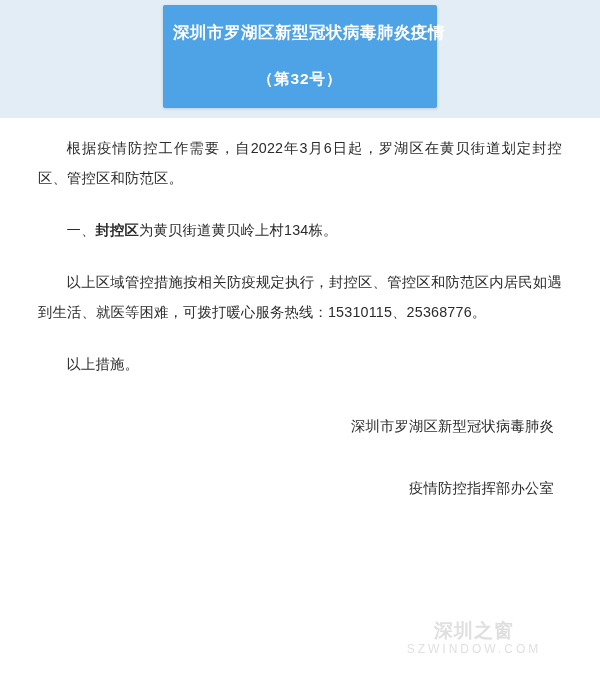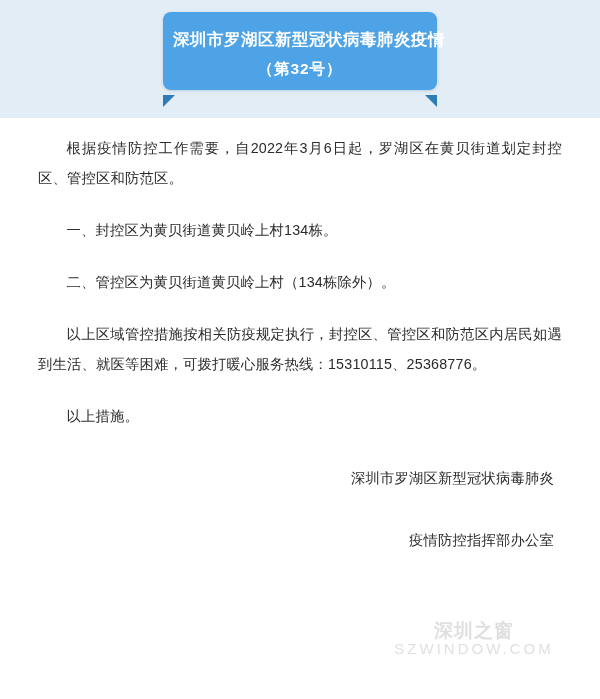--- a/index.html
+++ b/index.html
@@ -25,41 +25,41 @@
     height: 118px;
     background: #e3edf6;
   }
   .paper {
     position: absolute;
     top: 118px; left: 0; right: 0; bottom: 0;
     background: #ffffff;
   }
   .banner {
     position: absolute;
-    top: 12px;
+    top: 5px;
     left: 163px;
     width: 274px;
     background: #4ea3e6;
-    border-radius: 8px;
-    padding: 14px 10px 8px 10px;
+    border-radius: 2px;
+    padding: 14px 10px 16px 10px;
     box-sizing: border-box;
     text-align: center;
     color: #ffffff;
     box-shadow: 0 1px 3px rgba(60,120,170,0.25);
   }
   .banner .line {
     font-size: 16.5px;
     font-weight: bold;
     line-height: 26px;
     letter-spacing: 0.5px;
     white-space: nowrap;
   }
   .banner .line.num {
     font-size: 15.5px;
-    margin-top: 4px;
+    margin-top: 21px;
     letter-spacing: 1px;
   }
   .banner-tail-left, .banner-tail-right {
     position: absolute;
     top: 95px;
     width: 0; height: 0;
     border-style: solid;
   }
   .banner-tail-left {
     left: 163px;
@@ -80,21 +80,21 @@
   }
   p.para {
     margin: 0 0 22px 0;
     font-size: 14.3px;
     line-height: 30px;
     text-align: justify;
     text-indent: 2em;
     letter-spacing: 0.2px;
   }
   .bold {
-    font-weight: normal;
+    font-weight: bold;
   }
   .sign {
     margin-top: 30px;
     text-align: right;
     font-size: 14.3px;
     line-height: 30px;
     color: #2b2b2b;
     padding-right: 8px;
   }
   .sign div {
@@ -110,21 +110,21 @@
     pointer-events: none;
   }
   .watermark .wm-main {
     font-size: 19px;
     font-weight: bold;
     color: rgba(150,150,150,0.30);
     letter-spacing: 1px;
     line-height: 22px;
   }
   .watermark .wm-sub {
-    font-size: 15px;
+    font-size: 12px;
     color: rgba(150,150,150,0.30);
     letter-spacing: 3px;
     line-height: 14px;
   }
 </style>
 </head>
 <body>
 
 <div class="page">
 
@@ -140,23 +140,20 @@
   </div>
 
   <div class="content">
 
     <p class="para">根据疫情防控工作需要，自2022年3月6日起，罗湖区在黄贝街道划定封控区、管控区和防范区。</p>
 
     <p class="para">
       <span>一、</span><span class="bold">封控区</span><span>为黄贝街道黄贝岭上村134栋。</span>
     </p>
 
-    <p class="para">
-      <span>二、</span><span class="bold">管控区</span><span>为黄贝街道黄贝岭上村（134栋除外）。</span>
-    </p>
 
 
     <p class="para">以上区域管控措施按相关防疫规定执行，封控区、管控区和防范区内居民如遇到生活、就医等困难，可拨打暖心服务热线：15310115、25368776。</p>
 
 
     <p class="para">以上措施。</p>
 
     <div class="sign">
       <div>深圳市罗湖区新型冠状病毒肺炎</div>
       <div>疫情防控指挥部办公室</div>

